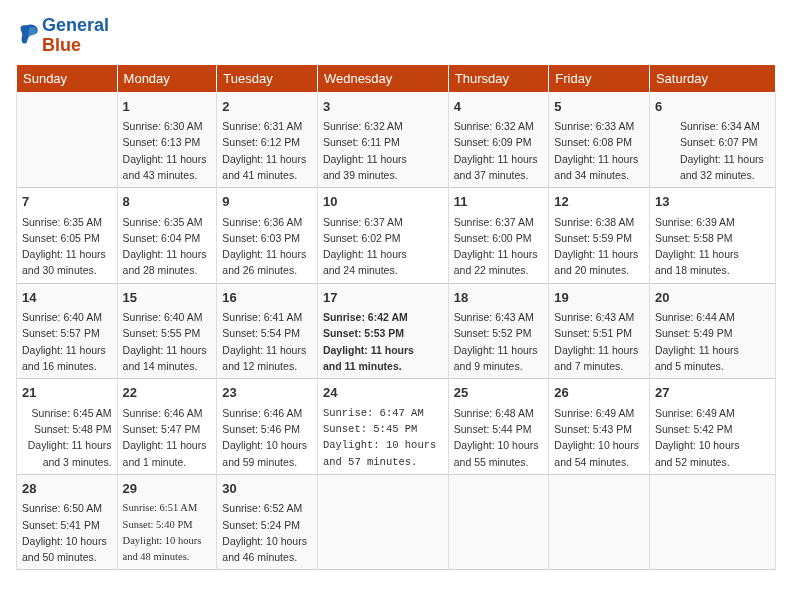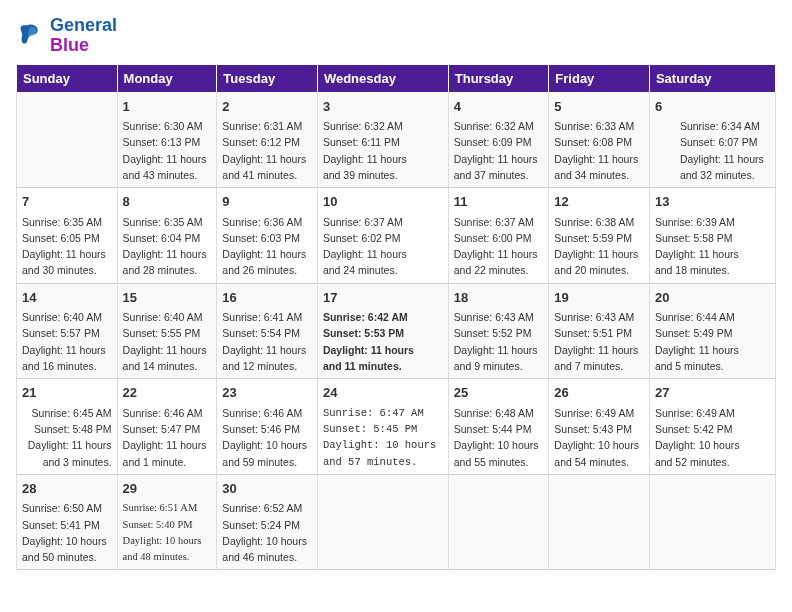--- a/index.html
+++ b/index.html
@@ -12,21 +12,21 @@
     }
     .header-area {
       display: flex;
       justify-content: space-between;
       align-items: flex-start;
       margin-bottom: 8px;
     }
     .logo {
       display: flex;
       align-items: center;
-      gap: 10px;
+      gap: 2px;
     }
     .logo-text {
       font-size: 18px;
       font-weight: bold;
       color: #333;
       line-height: 1.1;
     }
     .logo-text span {
       color: #1a5fa8;
     }
@@ -45,26 +45,26 @@
     .location {
       font-size: 16px;
       color: #333;
     }
     table {
       width: 100%;
       border-collapse: collapse;
       font-size: 11px;
     }
     thead tr th {
-      background-color: #4c1d95;
+      background-color: #c2410c;
       color: #fff;
       text-align: left;
       padding: 6px 6px;
       font-size: 13px;
-      font-weight: bold;
+      font-weight: normal;
       border: 1px solid #fff;
     }
     tbody tr {
       border-bottom: 1px solid #ccc;
     }
     tbody tr td {
       vertical-align: top;
       padding: 4px 5px;
       border-right: 1px solid #ddd;
       border-left: 1px solid #ddd;
@@ -96,21 +96,21 @@
 <div class="header-area">
   <div class="logo">
     <div>
       <svg class="logo-bird" viewBox="0 0 40 40" xmlns="http://www.w3.org/2000/svg">
         <path d="M20 5 C28 2, 38 8, 36 16 C34 22, 26 20, 22 24 C18 28, 20 36, 14 36 C10 36, 8 30, 10 24 C12 18, 6 14, 8 8 C10 4, 16 6, 20 5Z" fill="#1a5fa8"></path>
         <path d="M22 10 C28 6, 36 10, 34 18 C32 24, 24 22, 20 26" fill="#4a9fd4" opacity="0.6"></path>
       </svg>
     </div>
     <div class="logo-text">
       <div><span style="color:#1a5fa8">General</span></div>
-      <div style="color:#a21caf">Blue</div>
+      <div style="color:#c2410c">Blue</div>
     </div>
   </div>
   <div class="title-block">
     <div class="month-year"></div>
     <div class="location"></div>
   </div>
 </div>
 
 <table>
   <thead>

